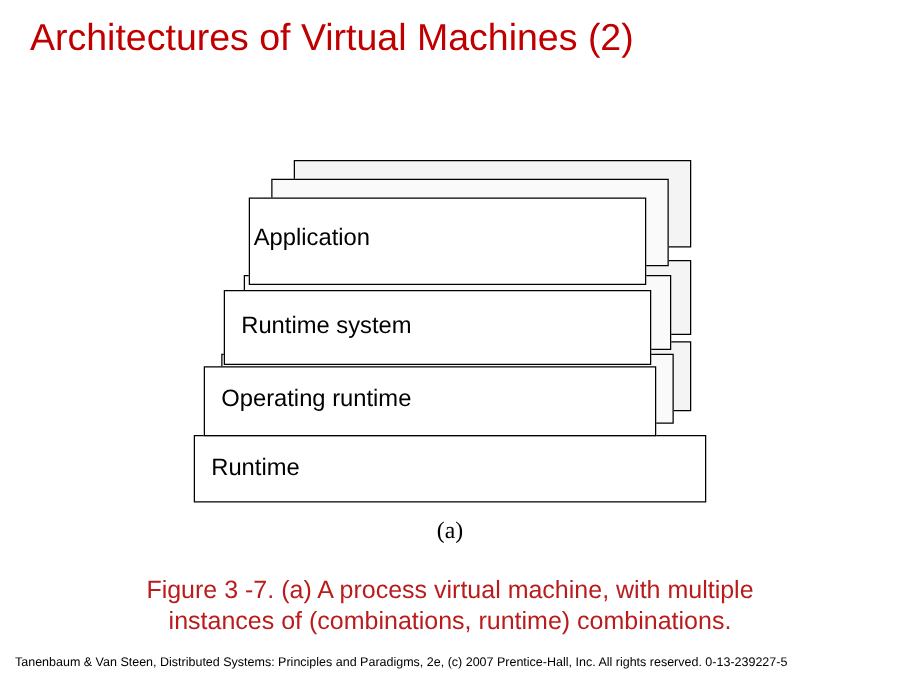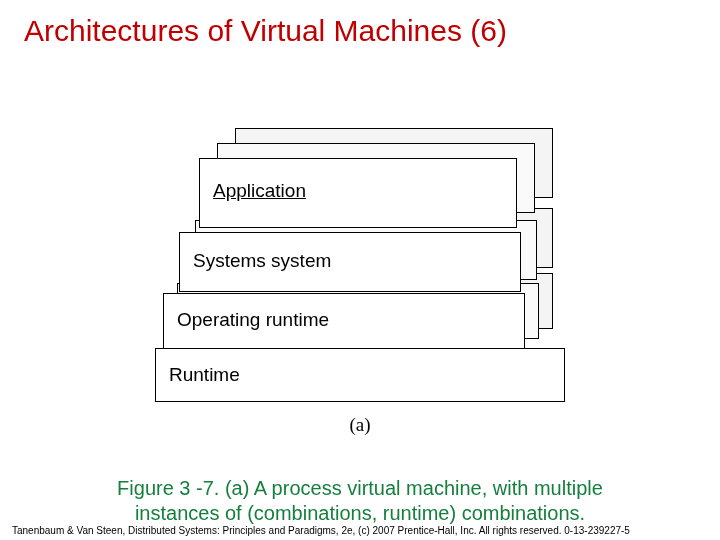--- a/index.html
+++ b/index.html
@@ -48,71 +48,70 @@
   
   .rt3 { left: 56px; top: 120px; width: 342px; height: 60px; background:#f4f4f4;}
   .rt2 { left: 40px; top: 132px; width: 342px; height: 60px; background:#fafafa;}
   .rt1 { left: 24px; top: 144px; width: 342px; height: 60px; }
   .rt-l { left: 38px; top: 162px; }
 
   
   .ap3 { left: 80px; top: 40px; width: 318px; height: 70px; background:#f4f4f4;}
   .ap2 { left: 62px; top: 55px; width: 318px; height: 70px; background:#fafafa;}
   .ap1 { left: 44px; top: 70px; width: 318px; height: 70px; }
-  .ap-l { left: 58px; top: 92px; text-decoration: underline; }
+  .ap-l { left: 48px; top: 92px; }
 
   .sublabel {
     text-align: center;
     font-size: 19px;
     margin-top: 6px;
     color: #000;
     font-family: Georgia, 'Times New Roman', serif;
   }
 
   .caption {
     position: absolute;
     left: 0; right: 0;
     top: 460px;
     text-align: center;
     font-size: 20px;
-    color: #15803d;
+    color: #b91c1c;
     line-height: 1.25;
     padding: 0 40px;
-    margin-top: 16px;
   }
   .copyright {
     position: absolute;
     left: 0; right: 0;
     bottom: 4px;
     font-size: 10px;
     color: #000;
     padding: 0 12px;
     white-space: nowrap;
     overflow: hidden;
   }
 </style>
 </head>
 <body>
 
-<h1 class="title">Architectures of Virtual Machines (6)</h1>
+<h1 class="title">Architectures of Virtual Machines (2)</h1>
 
 <div class="diagram">
 
   <div class="box hw"></div>
   <div class="label hw-l">Runtime</div>
 
   <div class="box os3"></div>
   <div class="box os2"></div>
   <div class="box os1"></div>
   <div class="label os-l">Operating runtime</div>
 
   <div class="box rt3"></div>
   <div class="box rt2"></div>
   <div class="box rt1"></div>
-  <div class="label rt-l">Systems system</div>
+  <div class="label rt-l">Runtime system</div>
 
   <div class="box ap3"></div>
   <div class="box ap2"></div>
   <div class="box ap1"></div>
   <div class="label ap-l">Application</div>
 
 </div>
 
 <div class="sublabel">(a)</div>
 

